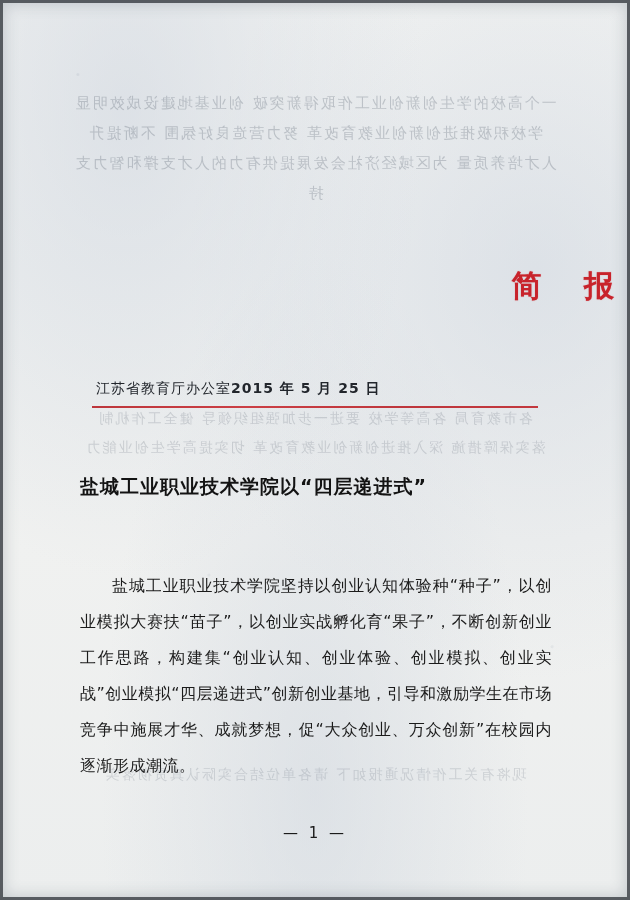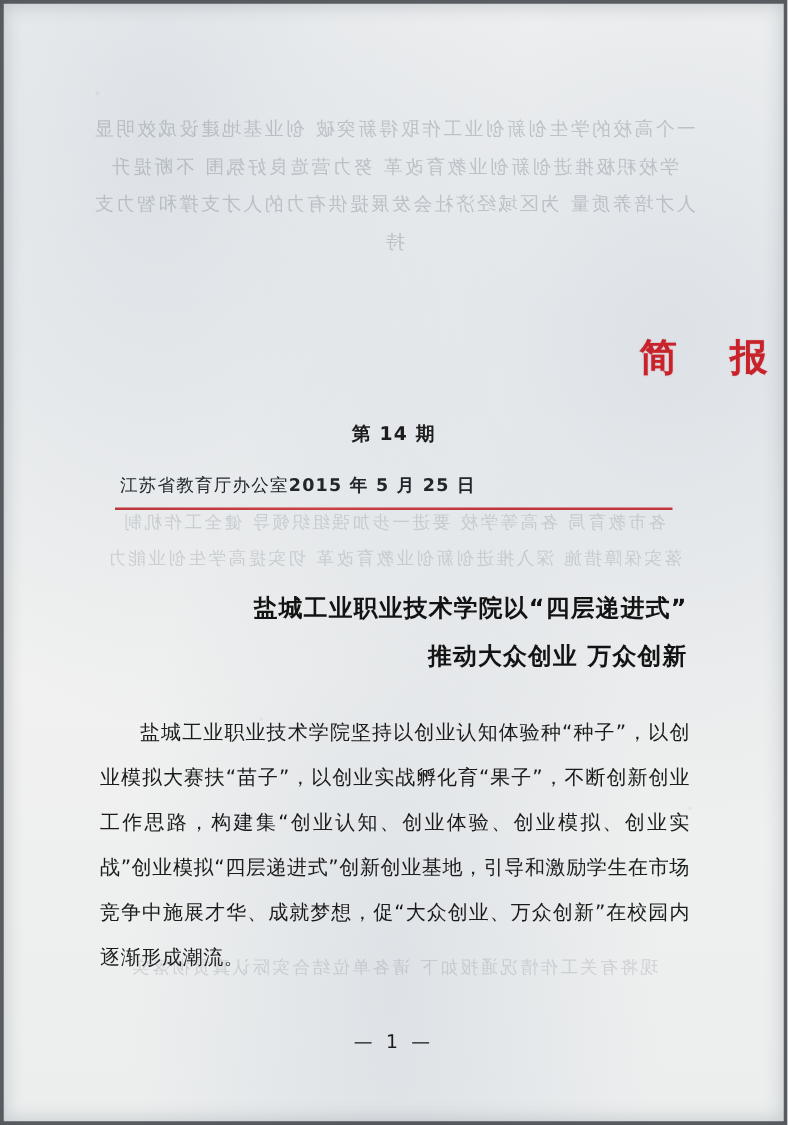--- a/index.html
+++ b/index.html
@@ -131,21 +131,21 @@
     right: 92px;
     height: 2px;
     background: linear-gradient(90deg, #b9262c 0%, #c93036 35%, #bb272d 70%, #c0292f 100%);
     opacity: .92;
   }
 
   
   .headline {
     position: absolute;
     left: 80px; right: 80px;
-    text-align: right;
+    text-align: left;
     font-family: "DejaVu Sans", sans-serif;
     font-weight: bold;
     font-size: 19px;
     color: #131313;
     letter-spacing: 1px;
   }
   #headline-1 { top: 474px; }
   #headline-2 { top: 512px; }
 
   #body-text {
@@ -177,32 +177,30 @@
 <body>
 
 <div id="page">
   <div class="grain"></div>
 
   <div class="bleed" id="bleed-top">一个高校的学生创新创业工作取得新突破 创业基地建设成效明显
 学校积极推进创新创业教育改革 努力营造良好氛围 不断提升
 人才培养质量 为区域经济社会发展提供有力的人才支撑和智力支持</div>
 
   <div id="masthead-line2">简 报</div>
-  <div id="issue-no">第 14 期</div>
 
   <div class="pubrow">
     <span id="publisher">江苏省教育厅办公室</span>
     <span id="pubdate">2015 年 5 月 25 日</span>
   </div>
   <div class="redrule"></div>
 
   <div class="bleed" id="bleed-mid">各市教育局 各高等学校 要进一步加强组织领导 健全工作机制
 落实保障措施 深入推进创新创业教育改革 切实提高学生创业能力</div>
 
   <div class="headline" id="headline-1">盐城工业职业技术学院以“四层递进式”</div>
-  <div class="headline" id="headline-2">推动大众创业 万众创新</div>
 
   <div id="body-text">盐城工业职业技术学院坚持以创业认知体验种“种子”，以创业模拟大赛扶“苗子”，以创业实战孵化育“果子”，不断创新创业工作思路，构建集“创业认知、创业体验、创业模拟、创业实战”创业模拟“四层递进式”创新创业基地，引导和激励学生在市场竞争中施展才华、成就梦想，促“大众创业、万众创新”在校园内逐渐形成潮流。</div>
 
   <div class="bleed" id="bleed-low">现将有关工作情况通报如下 请各单位结合实际认真贯彻落实</div>
 
   <div id="page-number">— 1 —</div>
 </div>
 
 </body></html>

